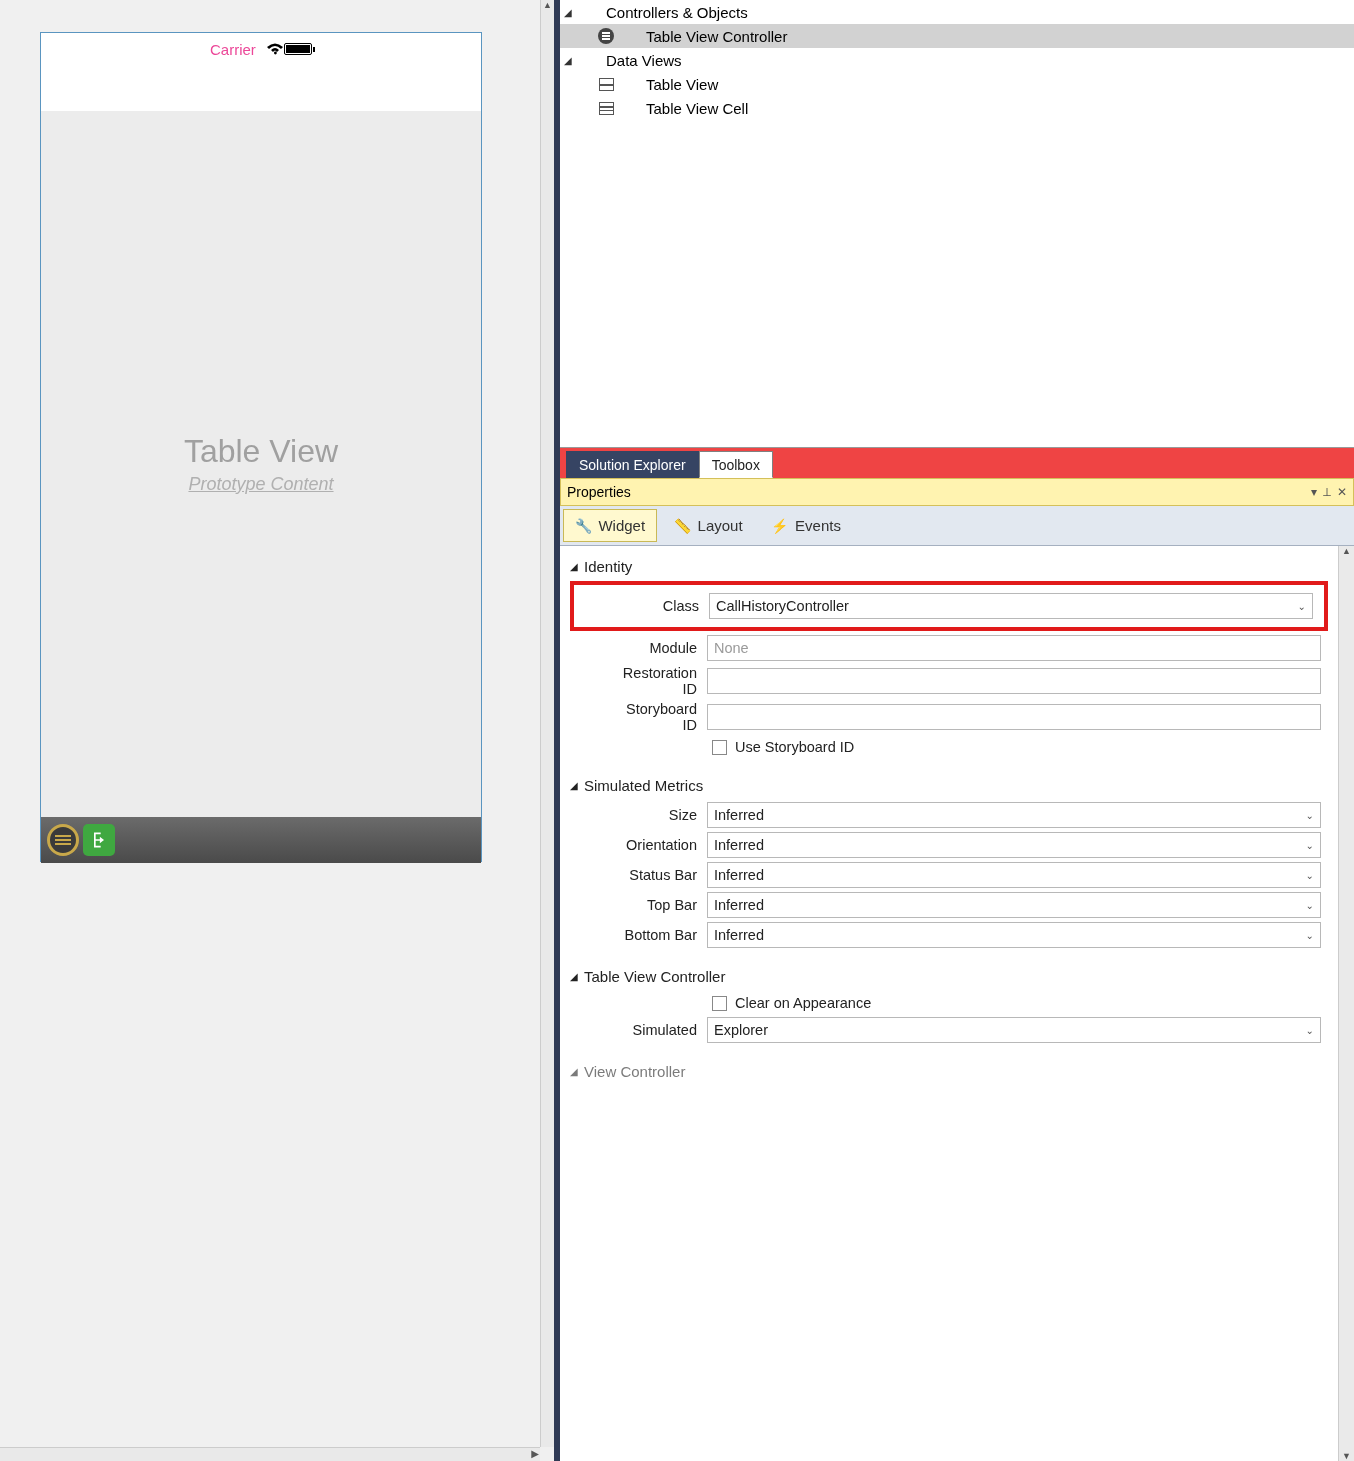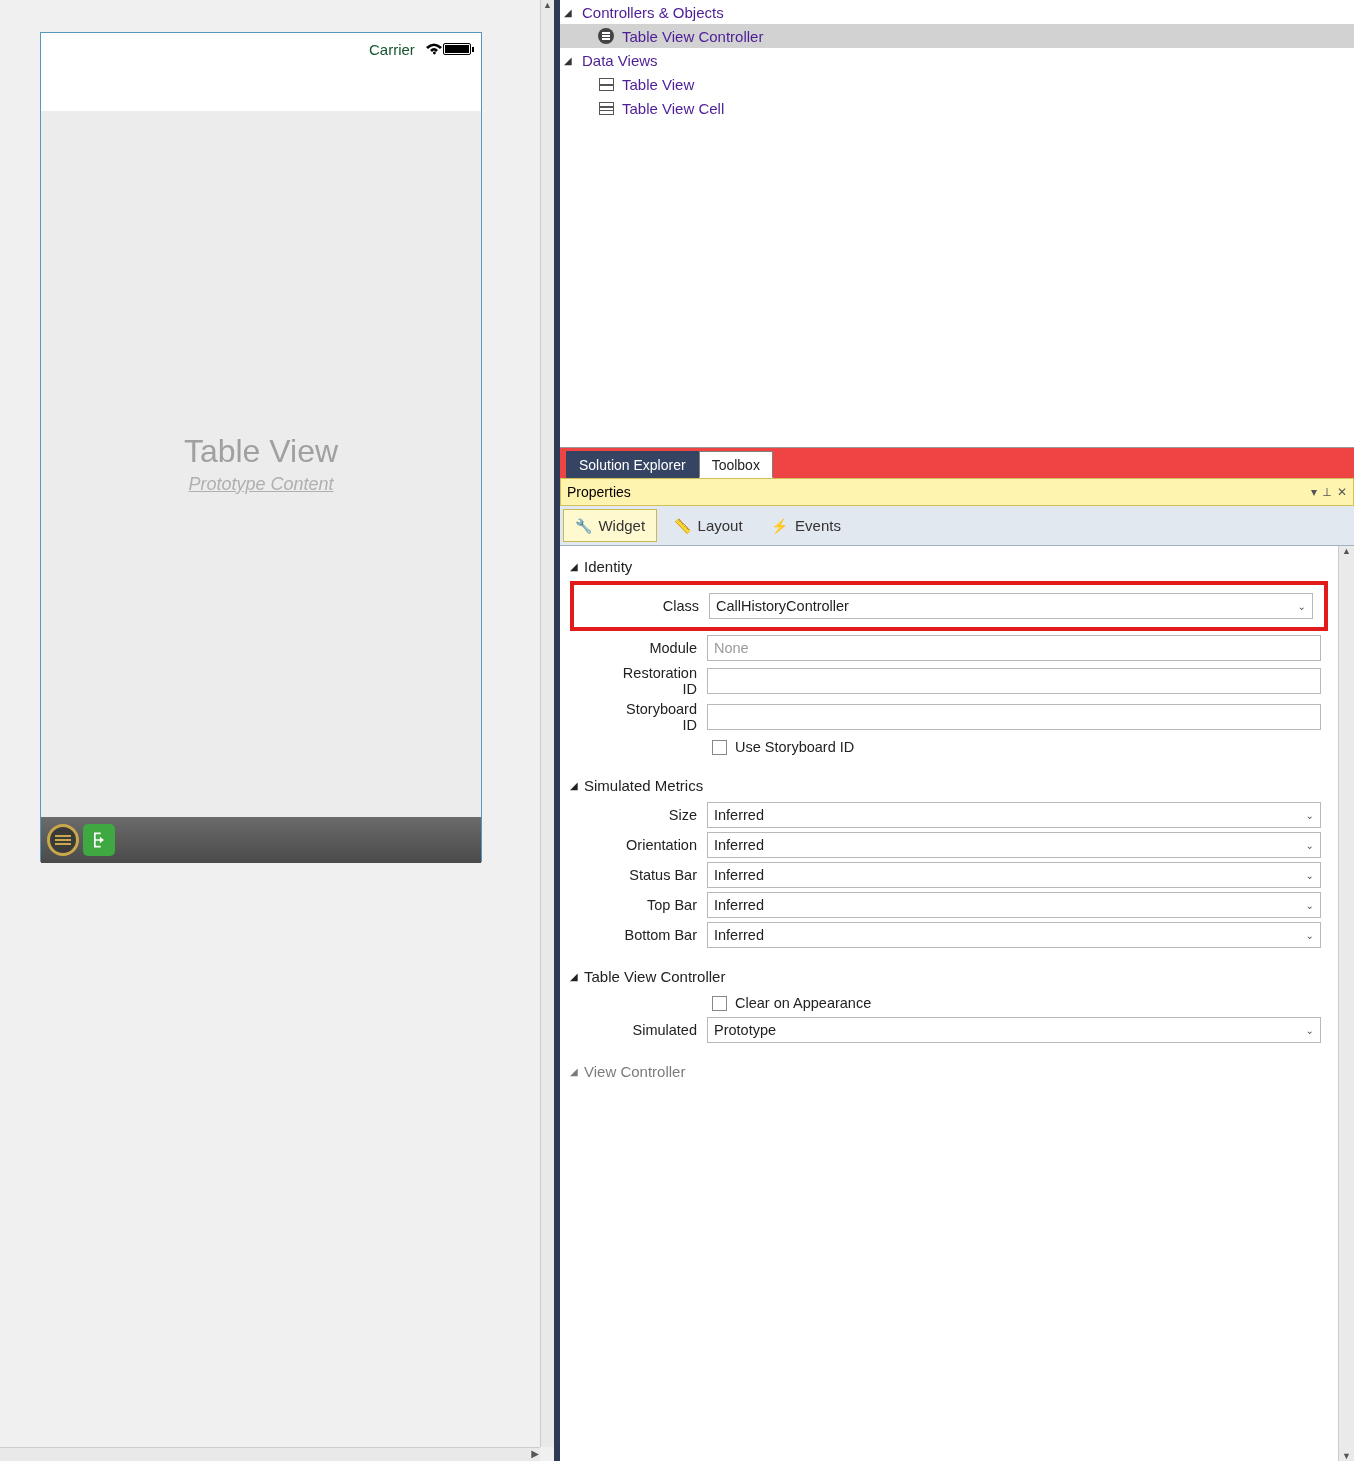--- a/index.html
+++ b/index.html
@@ -9,22 +9,22 @@
   
   .canvas-pane { width: 554px; height: 100%; background: #f0f0f0; position: relative; }
   .device-frame {
     position: absolute;
     left: 40px; top: 32px;
     width: 442px; height: 830px;
     background: #fff;
     border: 1px solid #5a95c0;
   }
   .status-bar {
-    height: 32px; display: flex; align-items: center; justify-content: flex-end;
-    padding: 0 10px; font-size: 15px; color: #14532d;
+    height: 32px; display: flex; align-items: center; justify-content: center;
+    padding: 0 24px; font-size: 15px; color: #ec4899;
   }
   .wifi-icon { margin-left: 6px; }
   .battery { width: 28px; height: 12px; border: 1.4px solid #000; border-radius: 2px; position: relative; }
   .battery::after { content:""; position:absolute; right:-4px; top:3px; width:2px; height:5px; background:#000; }
   .battery-inner { position:absolute; left:1px; top:1px; bottom:1px; right:1px; background:#000; }
 
   .nav-area { height: 46px; background:#fff; }
   .table-body {
     height: calc(830px - 32px - 46px - 46px);
     background: #ececec;
@@ -58,21 +58,21 @@
   .splitter { width:6px; background:#2f3a55; }
 
   
   .right-pane { flex:1; display:flex; flex-direction:column; background:#fff; }
 
   .outline { height:448px; overflow:auto; font-size:15px; border-bottom:1px solid #999;}
   .outline-row { display:flex; align-items:center; height:24px; padding-left:4px; }
   .outline-row.sel { background:#d2d2d2; }
   .chev { width:12px; font-size:10px; color:#333; }
   .outline-icon { width:20px; height:18px; display:flex; align-items:center; justify-content:center; }
-  .outline-txt { padding-left:6px; color:#4c1d95; }
+  .outline-txt { padding-left:6px; color:#000000;margin-left:24px; }
   .icon-tvc { width:16px; height:16px; border-radius:50%; background:#444; position:relative;}
   .icon-tvc::before{content:"";position:absolute;left:4px;right:4px;top:4px;height:2px;background:#fff;box-shadow:0 3px 0 #fff,0 6px 0 #fff;}
   .icon-tv { width:15px; height:13px; border:1.5px solid #555; position:relative; }
   .icon-tv::before{content:"";position:absolute;left:0;right:0;top:50%;height:1.5px;background:#555;}
   .icon-tvcell { width:15px; height:13px; border:1.5px solid #555; position:relative;}
   .icon-tvcell::before{content:"";position:absolute;left:0;right:0;top:33%;height:1.5px;background:#555;}
   .icon-tvcell::after {content:"";position:absolute;left:0;right:0;top:66%;height:1.5px;background:#555;}
 
   .tabs { height:30px; background:#ef4444; display:flex; align-items:flex-end; padding-left:6px; }
   .tab { padding:5px 12px 4px 12px; font-size:14px; color:#fff; background:#364463; border:1px solid transparent; cursor:default;}
@@ -314,21 +314,21 @@
           <span>Table View Controller</span>
         </div>
         <div class="chk-row">
           <span class="chk"></span>
           <span>Clear on Appearance</span>
         </div>
         <div class="field-row">
           <div class="field-label">Simulated</div>
           <div class="field-input">
                 <div class="combo">
-                  <span>Prototype</span>
+                  <span>Explorer</span>
                   <span class="combo-arrow">⌄</span>
                 </div>
               </div>
         </div>
       </div>
 
       <div class="section" style="opacity:0.6">
         <div class="sect-head">
           <span class="ch">◢</span>
           <span>View Controller</span>

